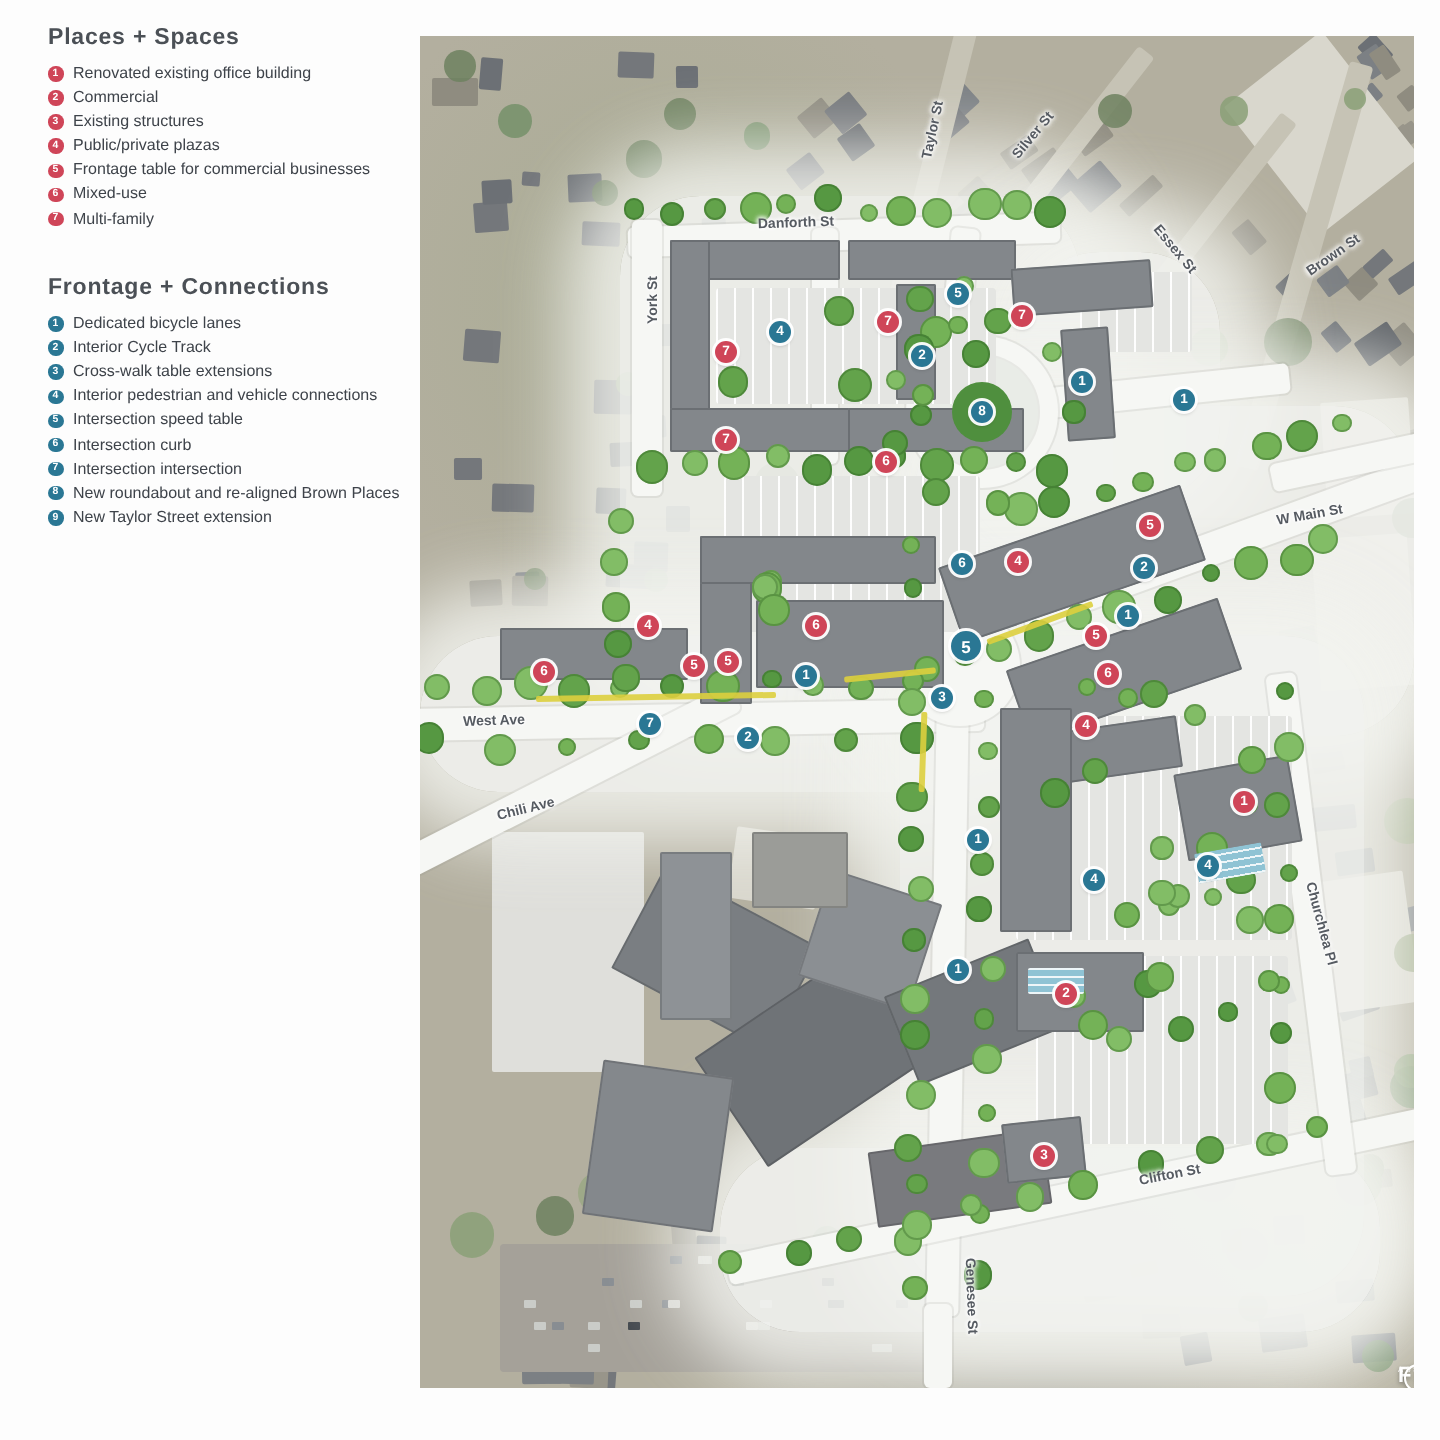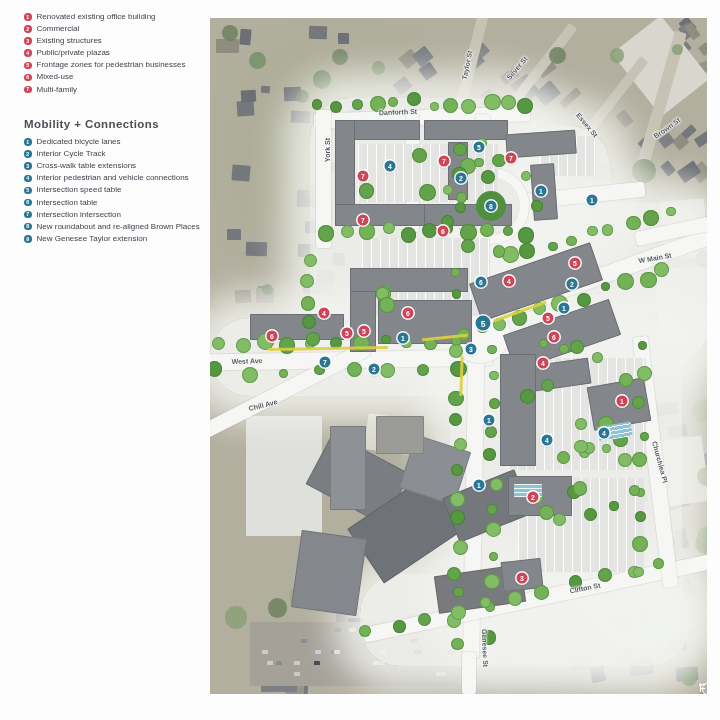--- a/index.html
+++ b/index.html
@@ -55,53 +55,54 @@
             box-shadow:0 1px 2px rgba(0,0,0,.3);}
   .logo .sub{font-size:3.8px;letter-spacing:1.2px;opacity:.95;margin-top:1px;}
 </style>
 </head>
 <body>
 
 <div class="page">
 
   <aside class="legend">
     <section>
+      <h2>Places + Spaces</h2>
       <div id="places-list">
           <div class="litem">
             <span class="dot" style="background: rgb(207, 69, 88);">1</span>
             <span>Renovated existing office building</span>
           </div>
           <div class="litem">
             <span class="dot" style="background: rgb(207, 69, 88);">2</span>
             <span>Commercial</span>
           </div>
           <div class="litem">
             <span class="dot" style="background: rgb(207, 69, 88);">3</span>
             <span>Existing structures</span>
           </div>
           <div class="litem">
             <span class="dot" style="background: rgb(207, 69, 88);">4</span>
             <span>Public/private plazas</span>
           </div>
           <div class="litem">
             <span class="dot" style="background: rgb(207, 69, 88);">5</span>
-            <span>Frontage zones for pedestrian businesses</span>
+            <span>Frontage table for commercial businesses</span>
           </div>
           <div class="litem">
             <span class="dot" style="background: rgb(207, 69, 88);">6</span>
             <span>Mixed-use</span>
           </div>
           <div class="litem">
             <span class="dot" style="background: rgb(207, 69, 88);">7</span>
             <span>Multi-family</span>
           </div>
         </div>
     </section>
     <section class="sec2">
-      <h2>Mobility + Connections</h2>
+      <h2>Frontage + Connections</h2>
       <div id="mobility-list">
           <div class="litem">
             <span class="dot" style="background: rgb(42, 119, 148);">1</span>
             <span>Dedicated bicycle lanes</span>
           </div>
           <div class="litem">
             <span class="dot" style="background: rgb(42, 119, 148);">2</span>
             <span>Interior Cycle Track</span>
           </div>
           <div class="litem">
@@ -111,33 +112,33 @@
           <div class="litem">
             <span class="dot" style="background: rgb(42, 119, 148);">4</span>
             <span>Interior pedestrian and vehicle connections</span>
           </div>
           <div class="litem">
             <span class="dot" style="background: rgb(42, 119, 148);">5</span>
             <span>Intersection speed table</span>
           </div>
           <div class="litem">
             <span class="dot" style="background: rgb(42, 119, 148);">6</span>
-            <span>Intersection table</span>
+            <span>Intersection curb</span>
           </div>
           <div class="litem">
             <span class="dot" style="background: rgb(42, 119, 148);">7</span>
             <span>Intersection intersection</span>
           </div>
           <div class="litem">
             <span class="dot" style="background: rgb(42, 119, 148);">8</span>
             <span>New roundabout and re-aligned Brown Places</span>
           </div>
           <div class="litem">
             <span class="dot" style="background: rgb(42, 119, 148);">9</span>
-            <span>New Genesee Taylor extension</span>
+            <span>New Taylor Street extension</span>
           </div>
         </div>
     </section>
   </aside>
 
   <div class="map" id="map">
     <div class="tintA"></div>
     <div class="tintB"></div>
     <div class="tintC"></div>
     <div class="logo">

